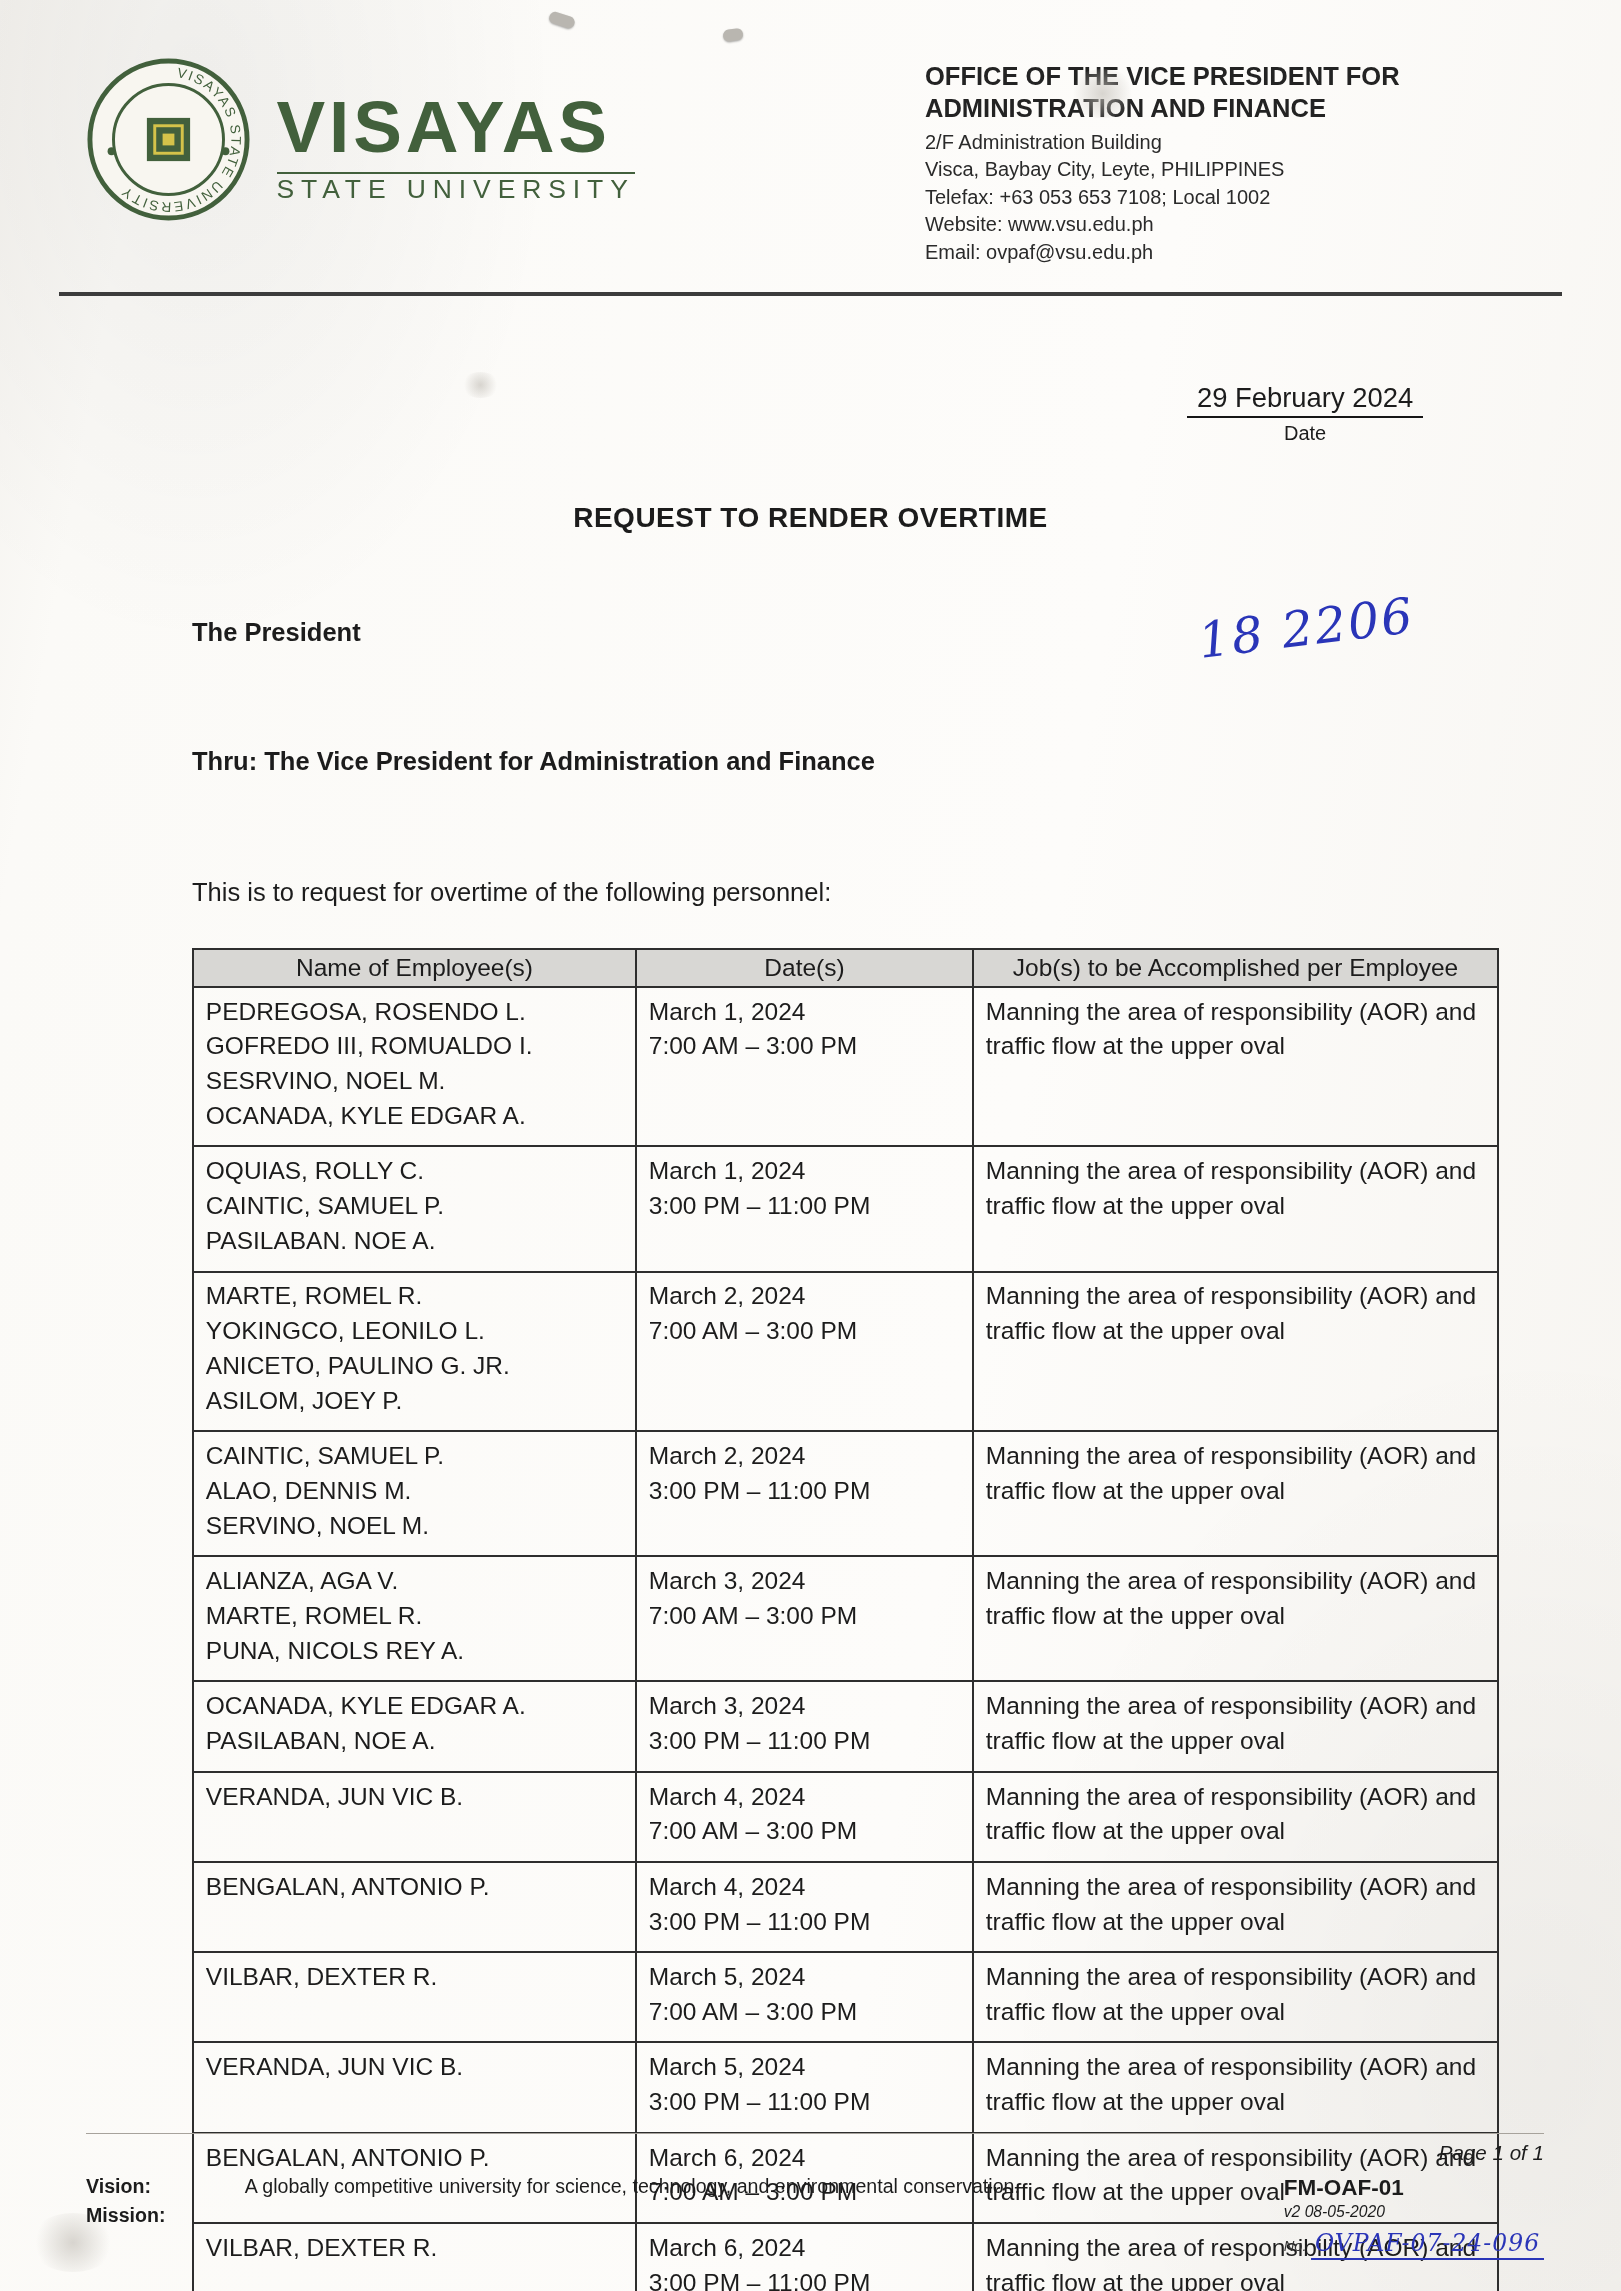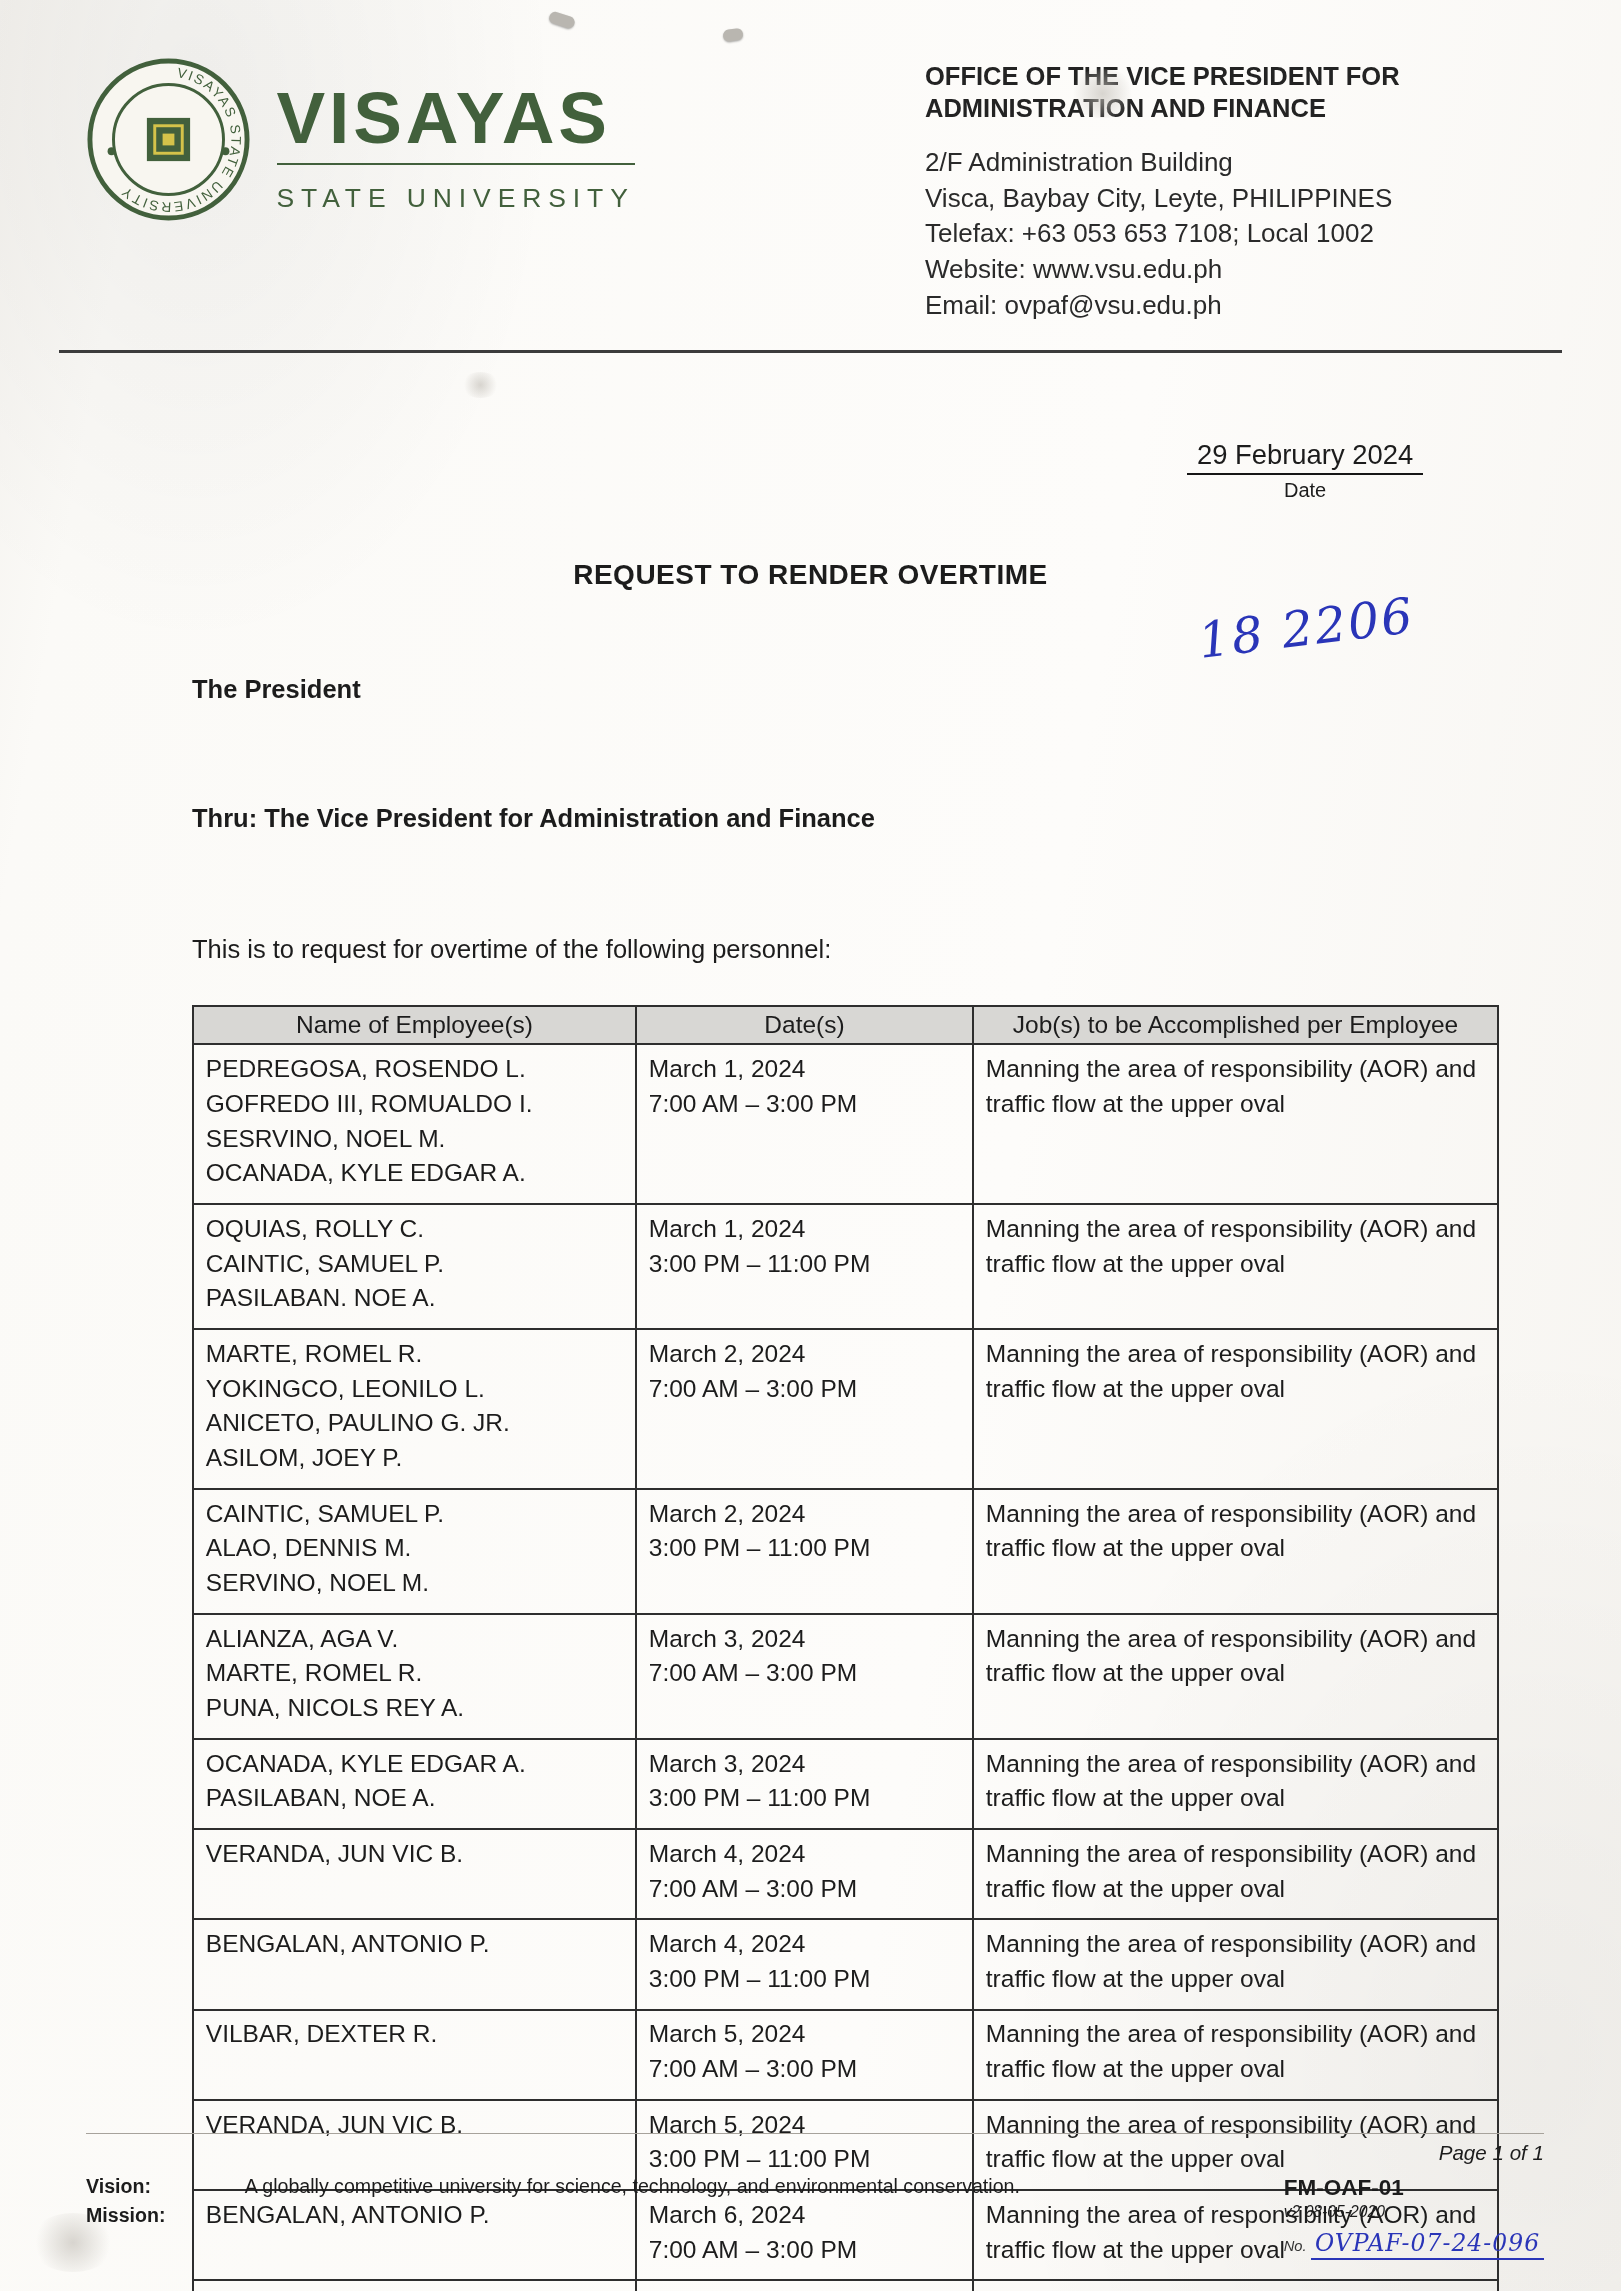--- a/index.html
+++ b/index.html
@@ -21,24 +21,24 @@
   
   .staple{position:absolute;width:25.5px;height:11.8px;background:#b9b6b0;border-radius:5.9px;box-shadow:0 1px 2px rgba(0,0,0,.3);}
   .smudge{position:absolute;border-radius:50%;background:radial-gradient(circle,#c8c4bd 0%, rgba(200,196,189,0) 70%);opacity:.7;}
 
   
   .header{display:flex;justify-content:space-between;align-items:flex-start;padding:57px 69px 0 86px;}
   .brand{display:flex;align-items:center;gap:25.5px;}
   .seal{width:165px;height:165px;flex:0 0 auto;}
   .logotype{display:flex;flex-direction:column;margin-top:16px;}
   .uni-name{font-size:73px;font-weight:bold;letter-spacing:3.9px;color:#42603c;line-height:1;}
-  .uni-sub{font-size:26.5px;letter-spacing:6.9px;color:#42603c;margin-top:9.8px;padding-top:18px;border-top:2px solid #42603c;align-self:flex-start;}
+  .uni-sub{font-size:26.5px;letter-spacing:6.9px;color:#42603c;margin-top:9.8px;padding-top:0;border-top:2px solid #42603c;align-self:flex-start;}
   .office{width:627px;margin-top:3.9px;}
   .office-title{font-size:25.5px;font-weight:bold;color:#232323;line-height:1.25;}
-  .office-addr{margin-top:20px;font-size:26px;line-height:1.38;color:#2a2a2a;}
+  .office-addr{margin-top:4px;font-size:20px;line-height:1.38;color:#2a2a2a;}
   .rule{height:3.9px;background:#3c3c3c;margin:25.5px 59px 0 59px;}
 
   
   .date-wrap{display:flex;justify-content:flex-end;padding-right:198px;margin-top:86px;}
   .date-box{text-align:center;}
   .date-value{font-size:27.4px;border-bottom:2px solid #161616;padding:0 9.8px 2px 9.8px;}
   .date-label{font-size:20px;margin-top:3.9px;}
 
   
   .doc-title{text-align:center;font-size:28px;font-weight:bold;letter-spacing:0.5px;margin-top:57px;}

